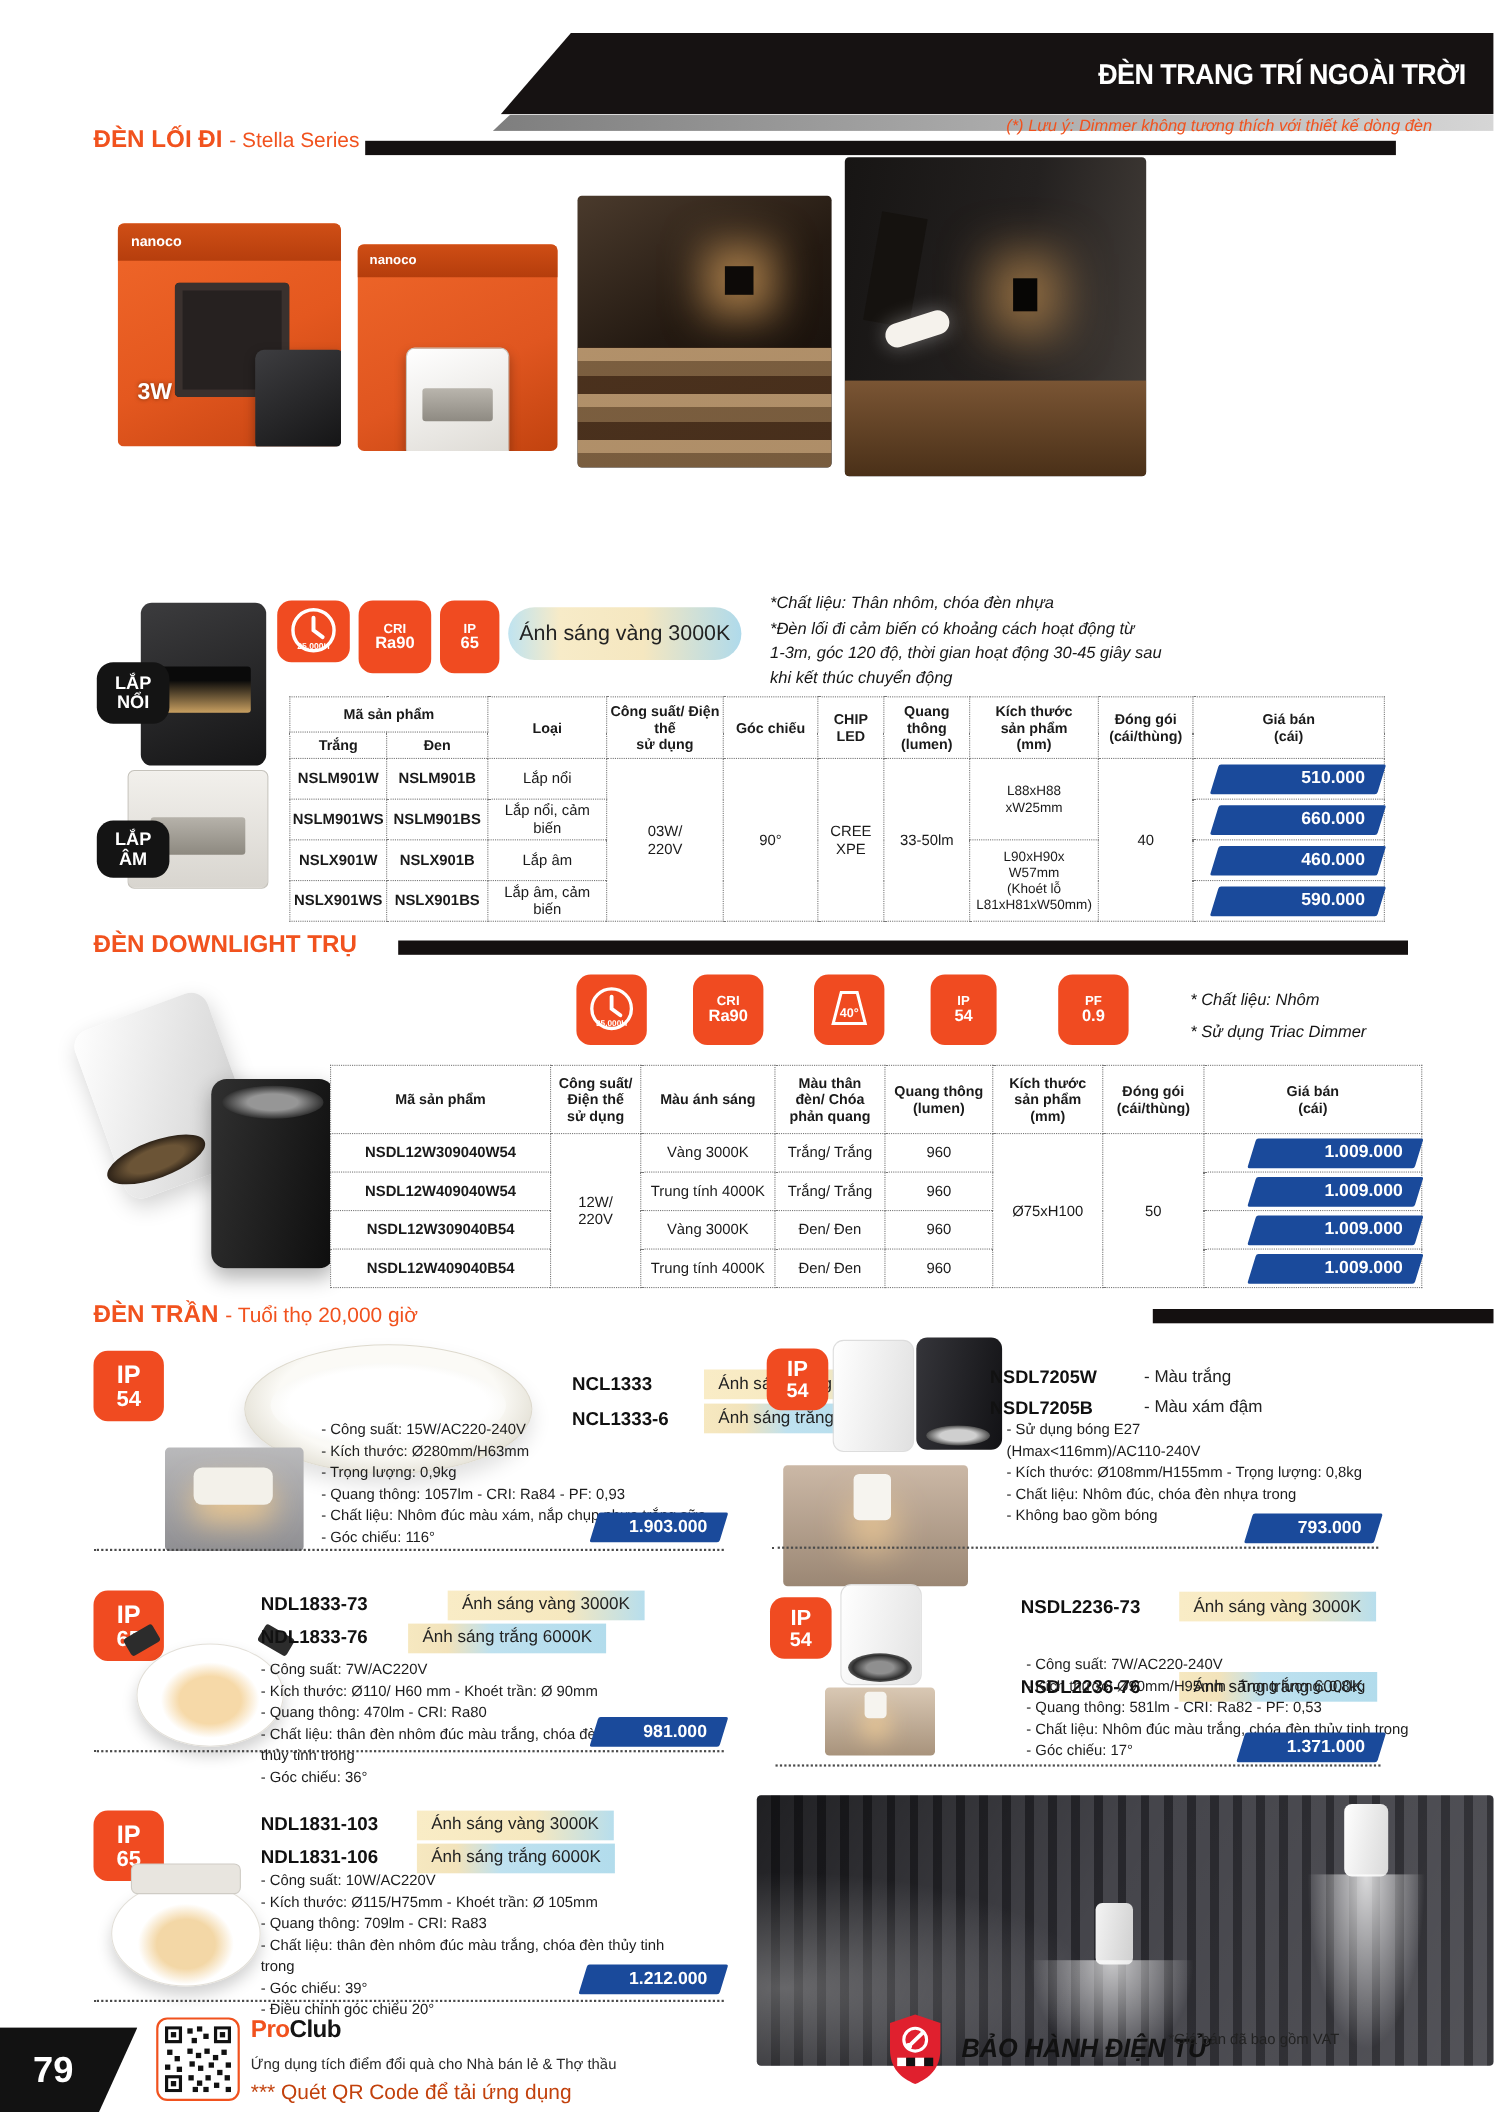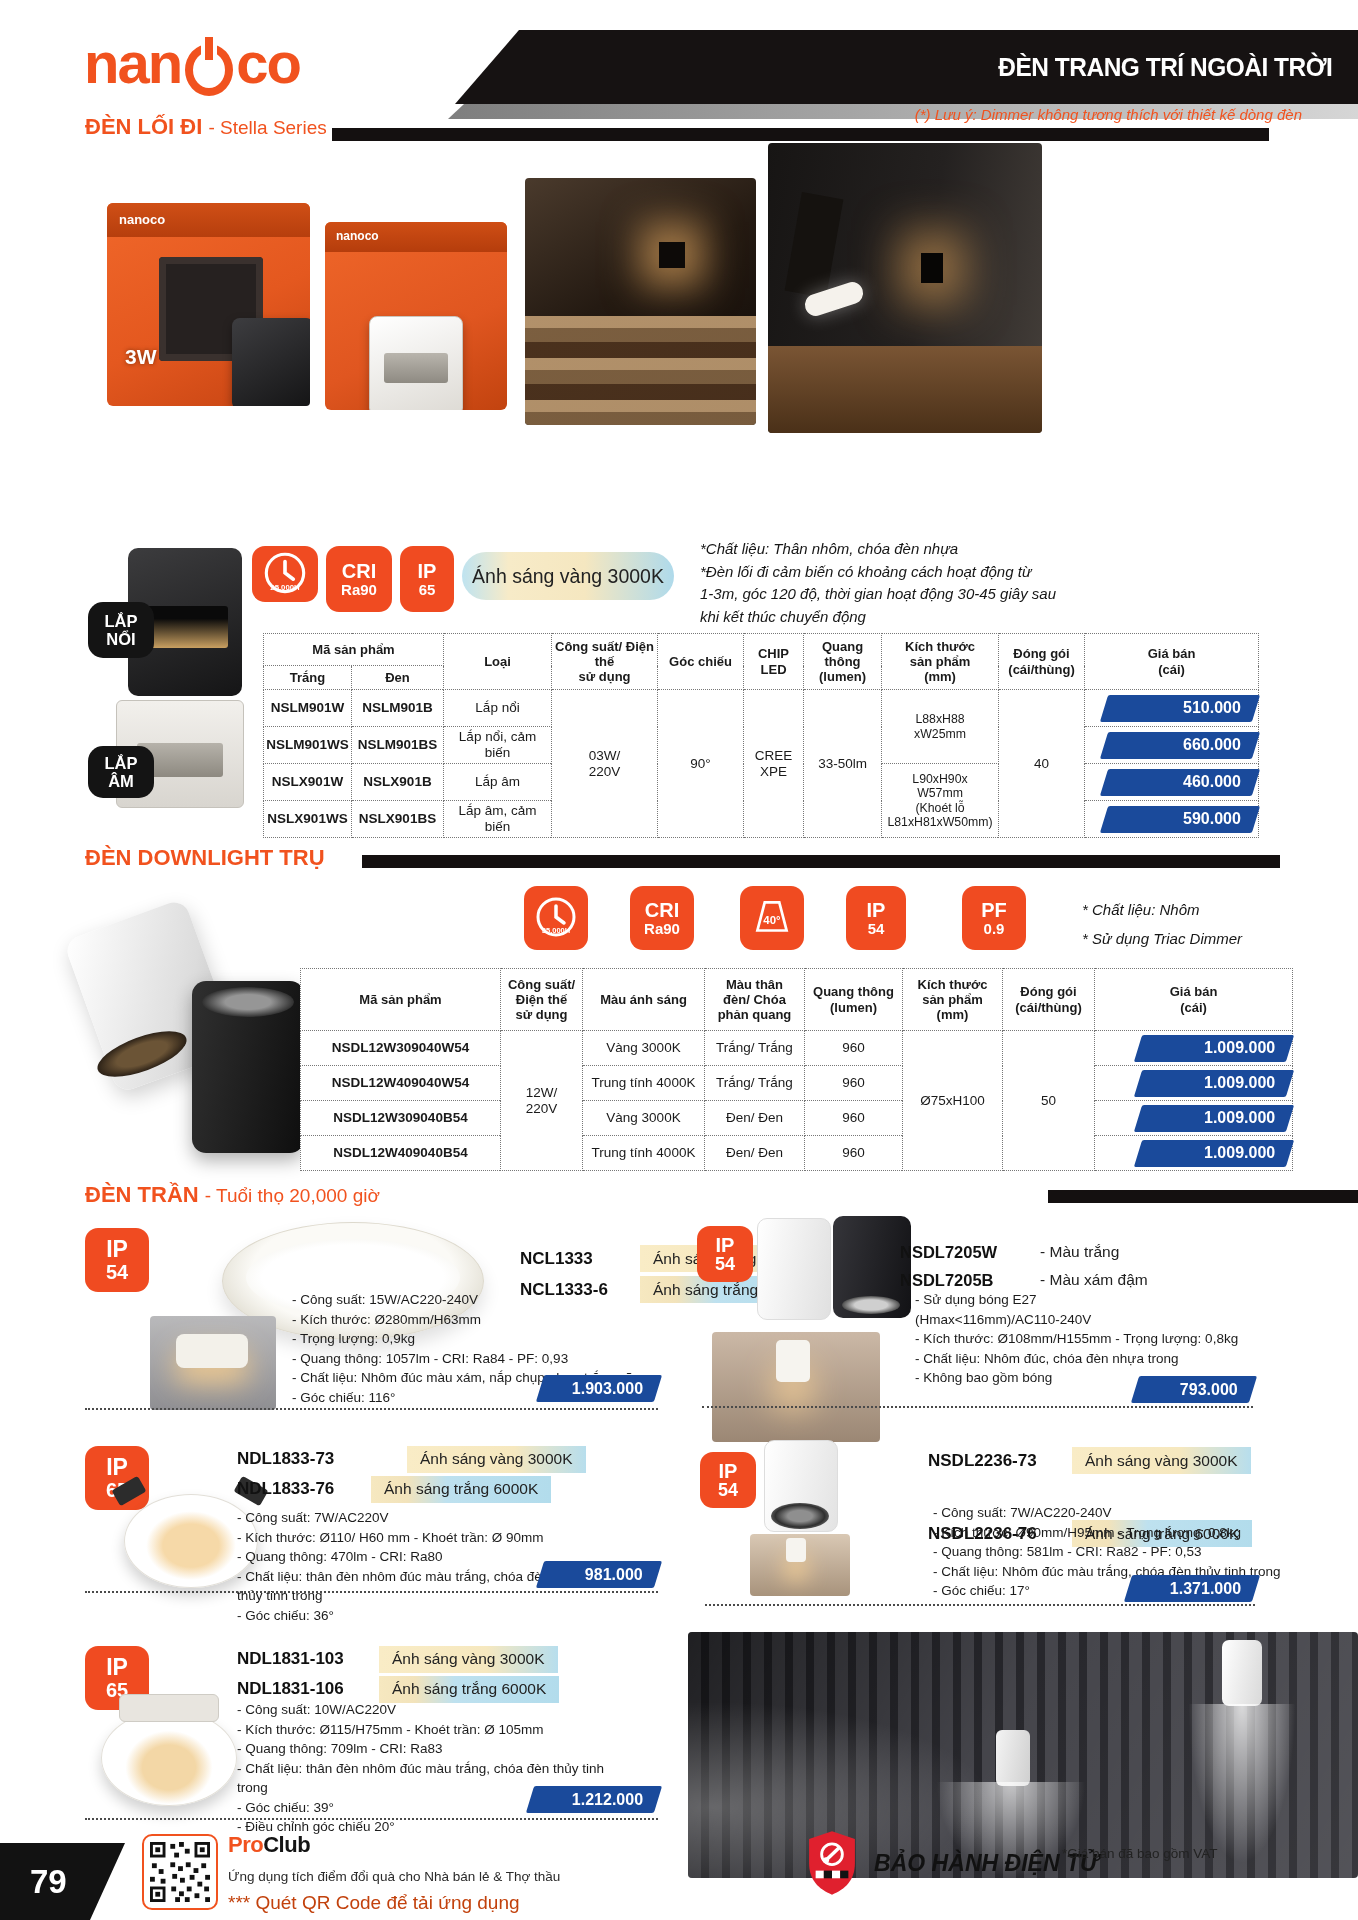--- a/index.html
+++ b/index.html
@@ -16,21 +16,21 @@
   .banner{background:#161212;display:flex;align-items:center;justify-content:flex-end;padding-right:26px;box-sizing:border-box;clip-path:polygon(64px 0,100% 0,100% 100%,0 100%);}
   .banner-text{color:#fff;font-size:26px;font-weight:800;letter-spacing:-.5px;transform:scaleX(.94);transform-origin:right center;}
   .graystrip{background:linear-gradient(90deg,#7e7e7e,#d6d6d6);clip-path:polygon(16px 0,100% 0,100% 100%,0 100%);}
 
   .sect{font-size:22px;font-weight:800;color:#F1521E;}
   .sect .sub{font-weight:500;font-size:19px;}
   .notetxt{font-style:italic;color:#F1521E;font-size:15px;font-weight:500;}
   .bar{background:#141010;height:13px;}
 
   .oicon{background:#F04B21;border-radius:13px;color:#fff;display:flex;flex-direction:column;align-items:center;justify-content:center;line-height:1.05;}
-  .oicon .l1{font-size:20px;font-weight:800;}
+  .oicon .l1{font-size:12px;font-weight:800;}
   .oicon .l2{font-size:15px;font-weight:700;}
   .bigpill{border-radius:25px;background:linear-gradient(90deg,#BFE3F0 0%,#F7EBC8 22%,#F5E7C0 58%,#AFDAEB 100%);display:flex;align-items:center;justify-content:center;font-size:19.5px;color:#222;}
   .mnote{font-style:italic;font-size:15px;color:#161616;line-height:1.5;}
 
   .blkbadge{background:#141414;color:#fff;border-radius:15px;font-weight:700;font-size:16.5px;line-height:1.12;display:flex;align-items:center;justify-content:center;text-align:center;z-index:3;}
 
   .ptable{position:absolute;border-collapse:collapse;table-layout:fixed;background:#fff;}
   .ptable th{font-size:13px;font-weight:700;}
   .ptable td{font-size:13.5px;}
   .ptable th,.ptable td{border:1.6px dotted #777;text-align:center;vertical-align:middle;padding:1px 2px;line-height:1.18;}
@@ -53,27 +53,20 @@
   .pill-warm{background:linear-gradient(90deg,#F9ECC6 0%,#F6E8BF 60%,#B7DEED 100%);}
   .pill-cool{background:linear-gradient(90deg,#F6E8C0 0%,#F2E3BB 20%,#BEE1EF 42%,#B2DCEC 100%);}
   .specs{font-size:13.5px;line-height:1.45;color:#1c1c1c;}
   .dotsep{border-top:2.5px dotted #4a4a4a;height:0;}
 </style>
 </head>
 <body>
 
 <div id="page">
 
-  <div class="abs logo" style="left:84px;top:34px;">
-    <span>nan</span>
-    <span class="pwr">
-        <span class="pwr-bar"></span>
-      </span>
-    <span>co</span>
-  </div>
   <div class="abs banner" style="left:455px;top:30px;width:903px;height:74px;">
     <span class="banner-text">ĐÈN TRANG TRÍ NGOÀI TRỜI</span>
   </div>
   <div class="abs graystrip" style="left:448px;top:104px;width:910px;height:15px;"></div>
 
   <div class="abs sect" style="left:85px;top:114px;">
     <span>ĐÈN LỐI ĐI</span>
     <span class="sub"> <span>- Stella Series</span></span>
   </div>
   <div class="abs notetxt" style="right:56px;top:106px;">(*) Lưu ý: Dimmer không tương thích với thiết kế dòng đèn</div>

